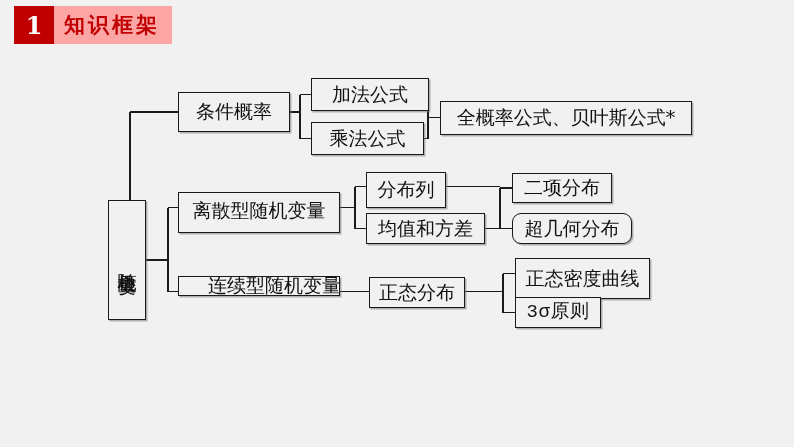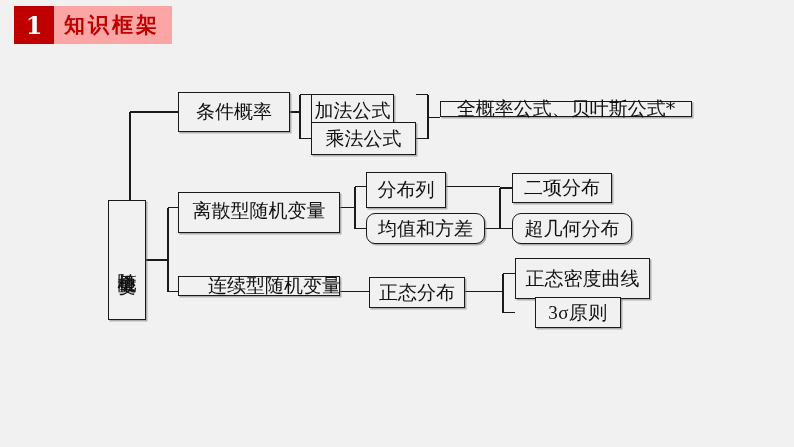--- a/index.html
+++ b/index.html
@@ -76,23 +76,22 @@
     box-shadow: 1.5px 1.5px 0 rgba(120,120,120,0.55);
   }
   .node.vertical {
     writing-mode: vertical-rl;
     text-orientation: upright;
     letter-spacing: 1px;
     white-space: normal;
     padding: 2px 0;
   }
   .node.sigma {
-    font-family: Liberation Serif, serif;
+    font-family: Liberation Mono, monospace;
     letter-spacing: 0.5px;
-    margin-left: 20px;
   }
 </style>
 </head>
 <body>
 
 <div id="stage">
 
   <div class="banner">
     <div class="banner-num">1</div>
     <div class="banner-title">知识框架</div>
@@ -136,31 +135,31 @@
       <line x1="503" y1="273.5" x2="503" y2="312.5"></line>
       <line x1="503" y1="273.5" x2="515" y2="273.5"></line>
       <line x1="503" y1="312.5" x2="515" y2="312.5"></line>
     </g>
   </svg>
 
   <div class="node vertical" style="left:108px; top:200px; width:38px; height:120px;">随机变量</div>
 
   <div class="node" style="left:178px; top:92px; width:112px; height:40px;">条件概率</div>
 
-  <div class="node" style="left:311px; top:94px; width:83px; height:33px;">加法公式</div>
+  <div class="node" style="left:311px; top:78px; width:118px; height:33px;">加法公式</div>
 
-  <div class="node" style="left:311px; top:122px; width:105px; height:33px;text-align:center;">乘法公式</div>
+  <div class="node" style="left:311px; top:122px; width:113px; height:33px;text-align:center;">乘法公式</div>
 
-  <div class="node" style="left:440px; top:101px; width:252px; height:16px;">全概率公式、贝叶斯公式*</div>
+  <div class="node" style="left:440px; top:101px; width:252px; height:34px;">全概率公式、贝叶斯公式*</div>
 
   <div class="node" style="left:178px; top:192px; width:162px; height:41px;font-family:Liberation Mono, monospace;">离散型随机变量</div>
 
   <div class="node" style="left:366px; top:172px; width:80px; height:36px;">分布列</div>
 
-  <div class="node" style="left:366px; top:213px; width:119px; height:31px;border-radius:9px;">均值和方差</div>
+  <div class="node" style="left:366px; top:213px; width:119px; height:31px;">均值和方差</div>
 
   <div class="node" style="left:512px; top:173px; width:100px; height:30px;text-align:right;">二项分布</div>
 
   <div class="node" style="left:512px; top:213px; width:120px; height:31px;border-radius:9px;">超几何分布</div>
 
   <div class="node" style="left:178px; top:276px; width:162px; height:20px;padding-left:31px;">连续型随机变量</div>
 
   <div class="node" style="left:369px; top:277px; width:96px; height:31px;">正态分布</div>
 
   <div class="node" style="left:515px; top:258px; width:135px; height:41px;">正态密度曲线</div>

